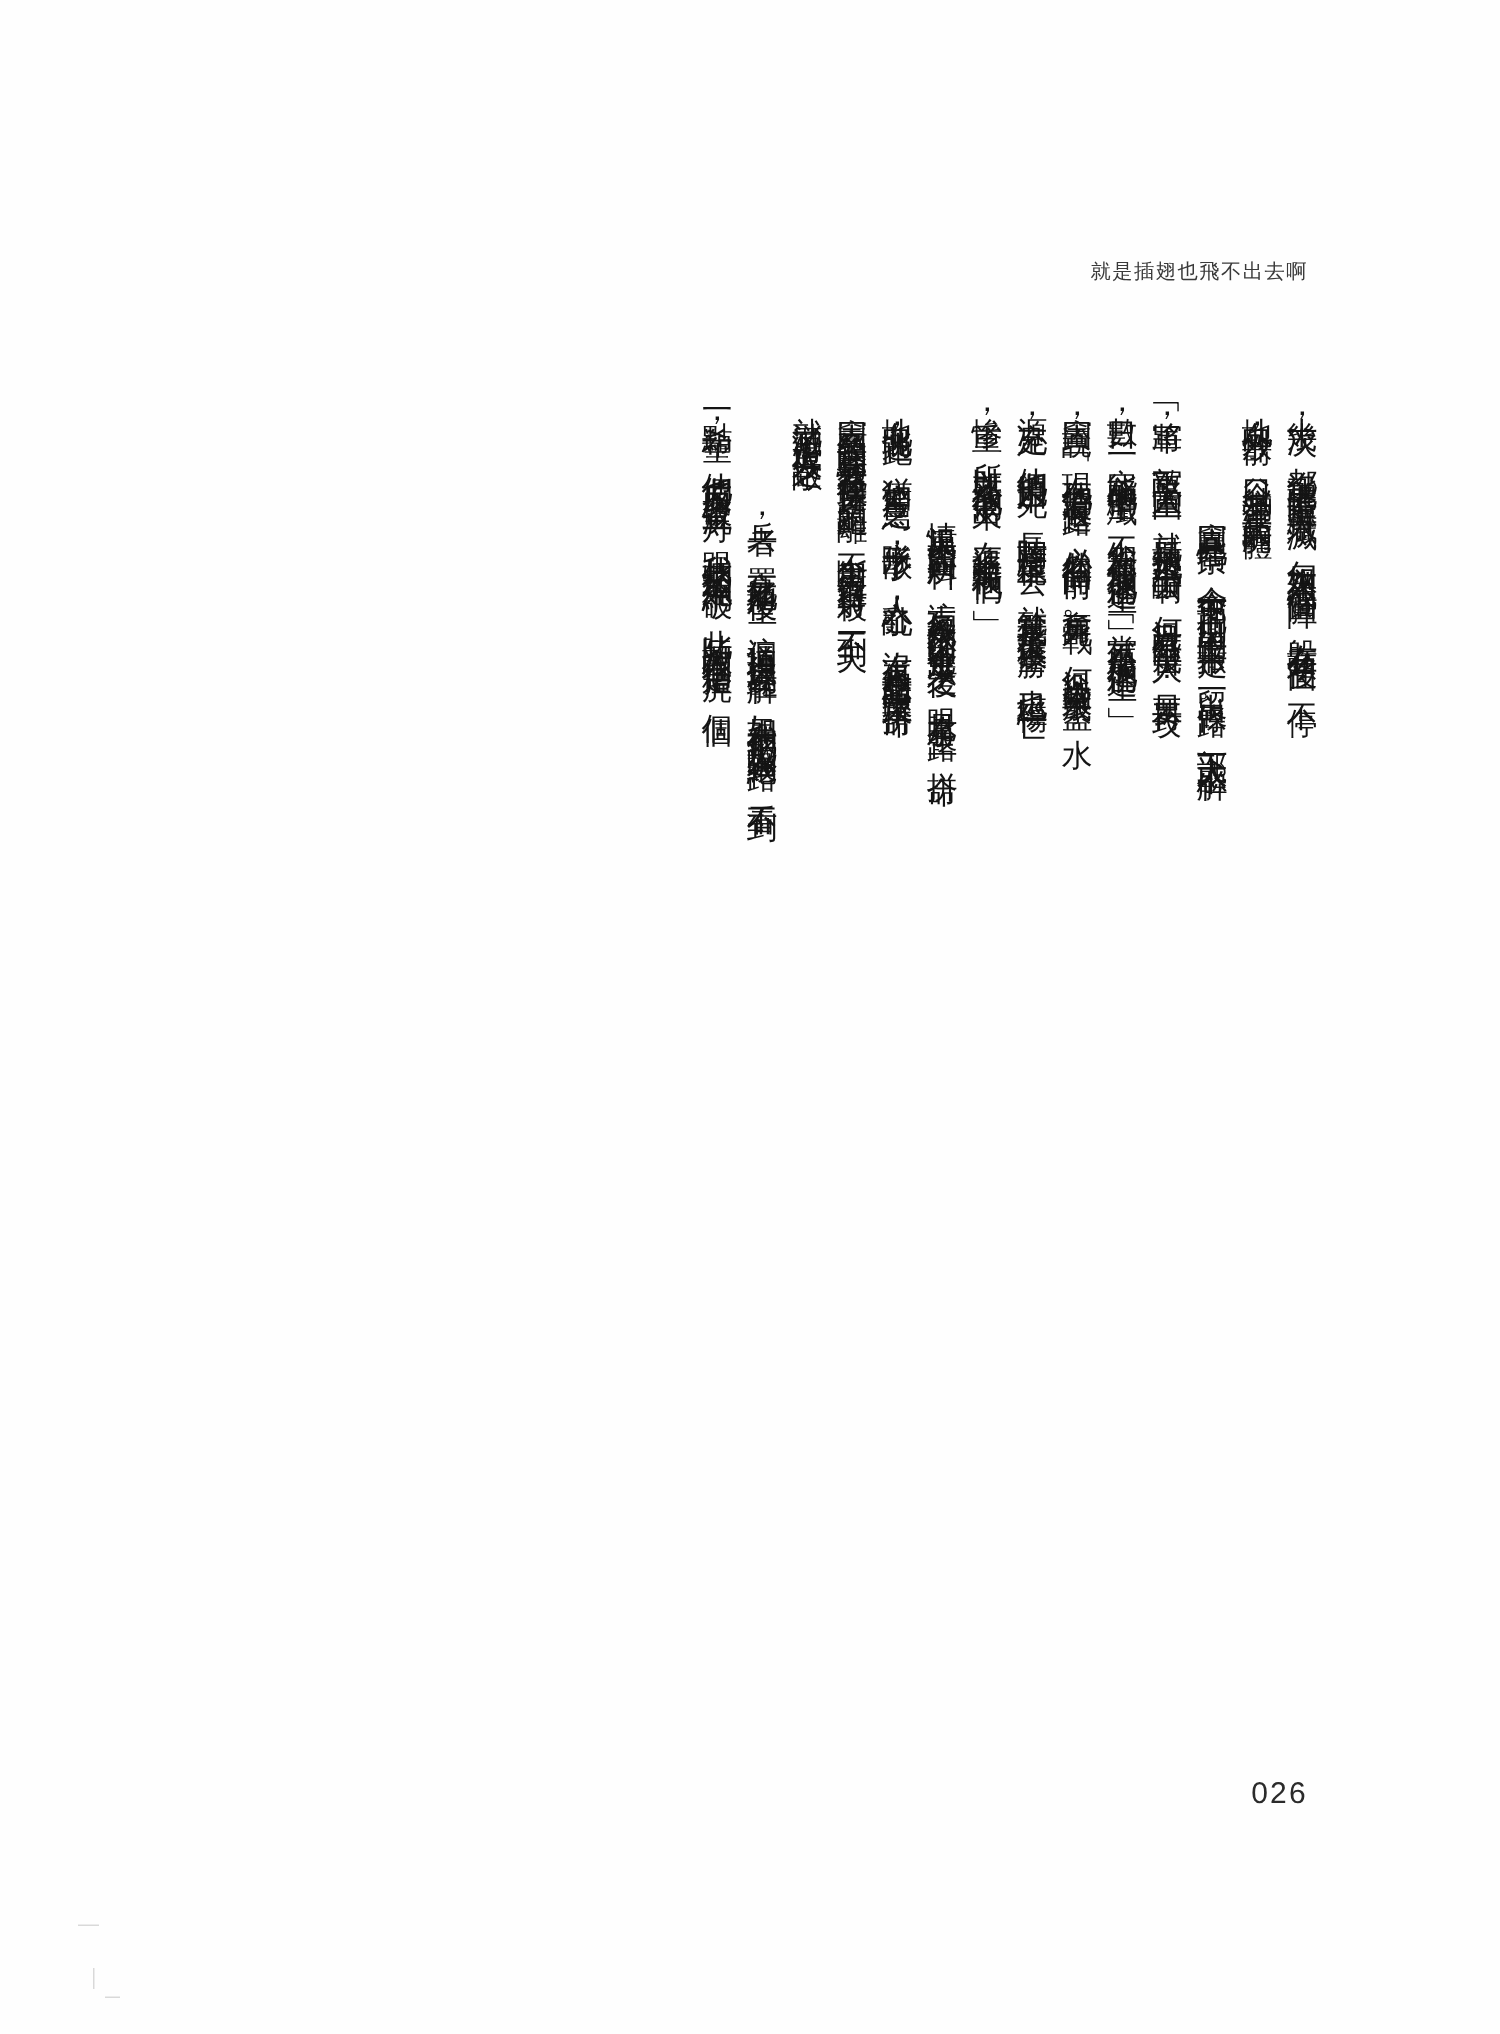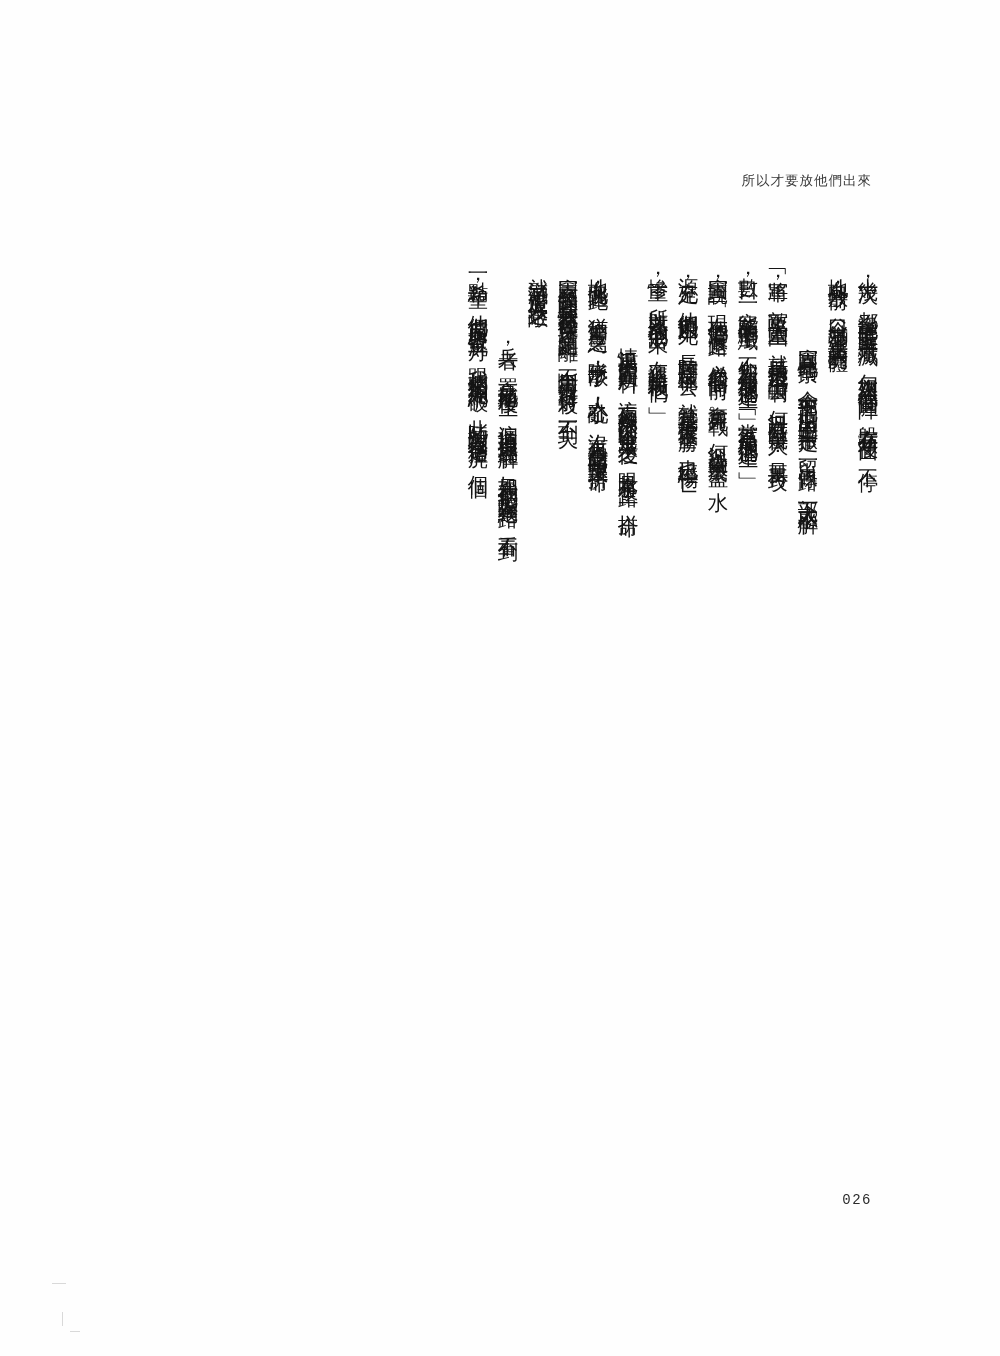--- a/index.html
+++ b/index.html
@@ -31,24 +31,24 @@
     letter-spacing: 1px;
     color: #3a3a3a;
     writing-mode: horizontal-tb;
   }
 
   
   .folio {
     position: absolute;
     bottom: 148px;
     right: 128px;
-    font-size: 14px;
+    font-size: 20px;
     letter-spacing: 1.5px;
     color: #2b2b2b;
-    font-family: Liberation Mono, monospace;
+    font-family: Liberation Sans, sans-serif;
   }
 
   
   .body-area {
     position: absolute;
     top: 262px;
     left: 150px;
     right: 122px;
     height: 920px;
     display: flex;
@@ -82,21 +82,21 @@
   }
   .artifact.a1 { left: 52px; bottom: 72px; width: 14px; height: 1px; }
   .artifact.a2 { left: 62px; bottom: 30px; width: 1px; height: 14px; }
   .artifact.a3 { left: 70px; bottom: 24px; width: 10px; height: 1px; }
 </style>
 </head>
 <body>
 
 <div class="page">
 
-  <div class="running-head">所以才要放他們出來</div>
+  <div class="running-head">就是插翅也飛不出去啊</div>
 
   <div class="body-area">
     <div class="col">十幾次，都沒能把這區區五百人殲滅。匈奴人組成一個圓陣，躲在石頭後面，不停</div>
     <div class="col">地向外放箭，谷口躺滿了漢軍士兵的屍體。</div>
     <div class="col indent">　　竇固見此情景，命令部下把一側出口的士兵撤走，留出一條路。部下大惑不解：</div>
     <div class="col">「將軍，敵軍陷入重圍，就是插翅也飛不出去啊！何況只有區區幾百人！只要再攻</div>
     <div class="col">數日，一定能將他們全殲！不知您為何要放他們逃生？」「當然不是放他們逃生。」</div>
     <div class="col">竇固說，「現在他們沒有退路，必然個個向前，奮勇死戰。何況谷內草木繁盛、水</div>
     <div class="col">源充足，他們也困不死。長時間這樣耗下去，就算我軍最後大獲全勝，也已經傷亡</div>
     <div class="col">慘重，所以才要放他們出來，在追逐中斬殺他們。」</div>

